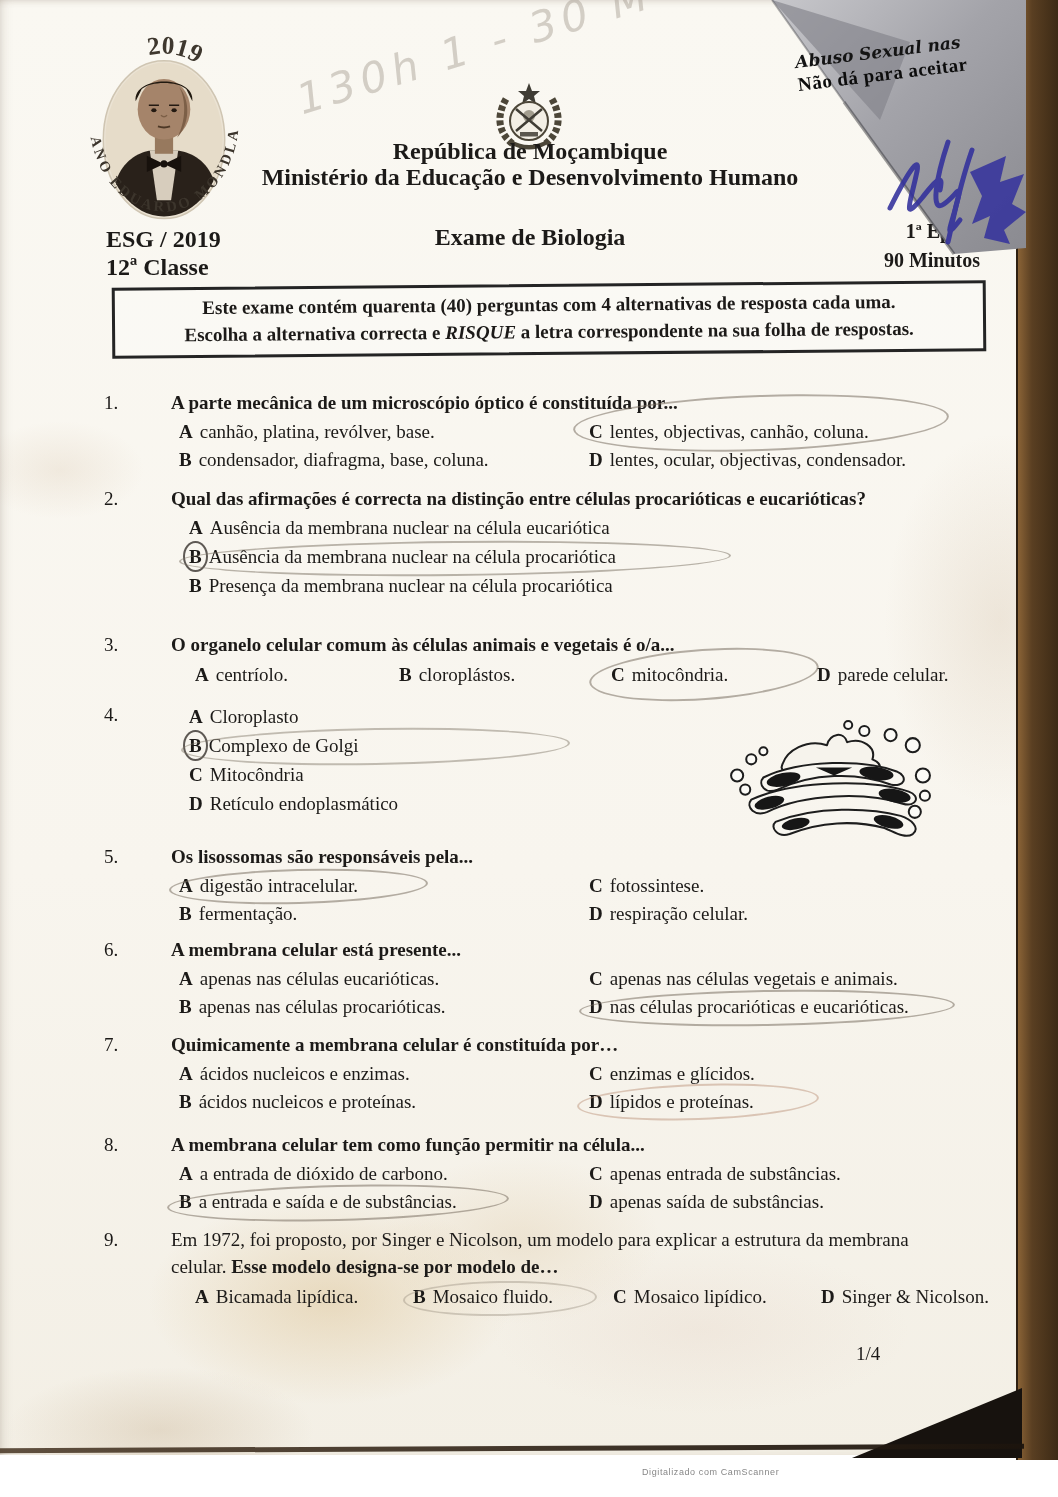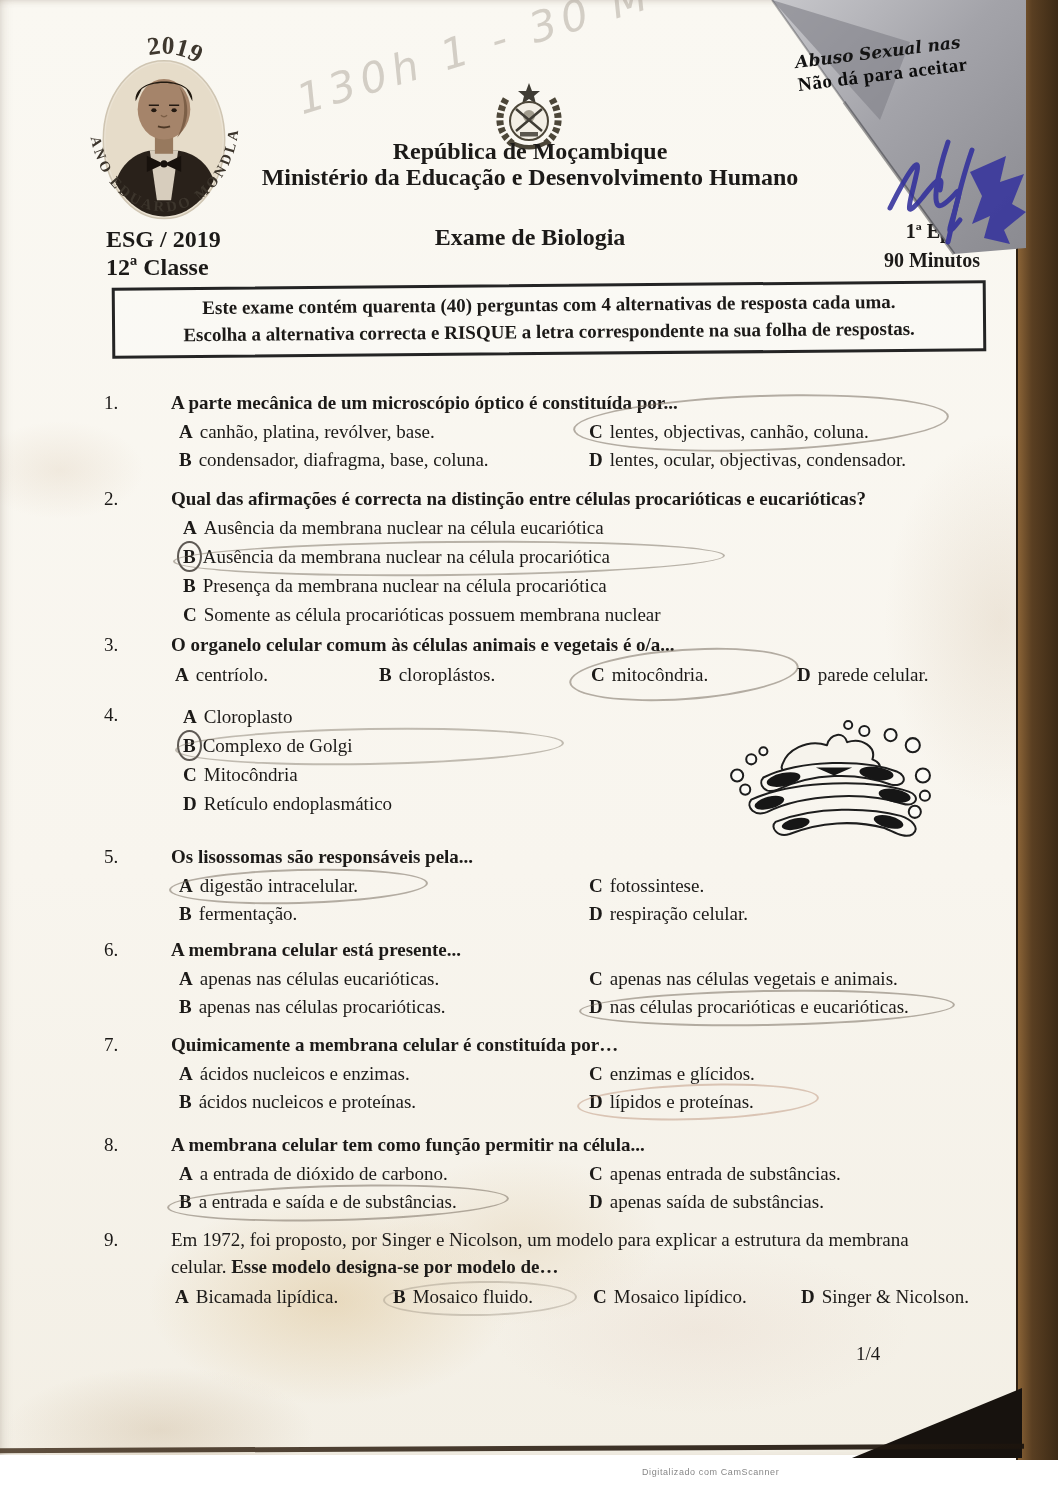--- a/index.html
+++ b/index.html
@@ -34,30 +34,30 @@
   .pencil-note{position:absolute;left:290px;top:22px;z-index:2;transform:rotate(-17deg);
     font-size:42px;font-style:italic;color:rgba(158,148,136,.42);letter-spacing:6px;
     font-family:"DejaVu Sans",sans-serif;}
   
   .hdr-line{position:absolute;left:230px;width:600px;text-align:center;font-weight:bold;font-size:24px;z-index:2;}
   .hdr-left{position:absolute;left:106px;font-weight:bold;font-size:24px;z-index:2;}
   .hdr-right{position:absolute;left:800px;width:180px;text-align:right;font-weight:bold;font-size:20px;z-index:2;}
   .inst-box{position:absolute;left:112px;top:284px;width:852px;z-index:2;border:3px solid #242424;
     padding:5px 8px 7px;text-align:center;font-weight:bold;font-size:19px;line-height:1.4;
     transform:rotate(-0.5deg);background:rgba(255,255,255,.25);}
-  .inst-box .em{text-align:center;}
+  .inst-box .em{font-style:italic;text-align:center;}
   
   .q{position:absolute;left:100px;width:890px;display:flex;font-size:19px;line-height:1.42;z-index:2;}
   .qnum{width:67px;flex:none;padding-left:4px;}
   .qbody{flex:1;position:relative;}
   .stem{font-weight:bold;}
   .opts-2col{display:grid;grid-template-columns:406px auto;column-gap:4px;row-gap:1px;margin-left:8px;margin-top:2px;}
-  .opts-list{margin-left:12px;margin-top:2px;}
+  .opts-list{margin-left:18px;margin-top:2px;}
   .opts-list .opt{display:block;margin-bottom:2px;}
-  .opts-inline{display:flex;margin-left:4px;margin-top:3px;}
+  .opts-inline{display:flex;margin-left:24px;margin-top:3px;}
   .opt{position:relative;white-space:nowrap;}
   .letter{font-weight:bold;margin-right:7px;position:relative;display:inline-block;}
   .letter.circ::after{content:'';position:absolute;inset:-3px -6px -1px -6px;border:2px solid rgba(55,50,45,.8);
     border-radius:50%;pointer-events:none;}
   .pm{position:absolute;border:2px solid rgba(122,112,98,.55);border-radius:50%;pointer-events:none;z-index:3;}
   .figure{position:absolute;left:552px;top:12px;width:212px;height:128px;}
   .pgnum{position:absolute;left:856px;top:1343px;width:90px;font-size:19px;z-index:2;}
   .watermark{position:absolute;left:642px;top:1467px;font-size:9px;color:#5c5c5c;letter-spacing:.6px;z-index:2;
     font-family:"Liberation Sans",sans-serif;opacity:.75;}
   svg text{font-family:"Liberation Serif",serif;}
@@ -142,21 +142,20 @@
   </div>
 
   <div class="q" style="top:486px;">
     <div class="qnum">2.</div>
     <div class="qbody">
       <div class="stem">Qual das afirmações é correcta na distinção entre células procarióticas e eucarióticas?</div>
       <div class="opts-list">
         <span class="opt"><span class="letter">A</span><span>Ausência da membrana nuclear na célula eucariótica</span></span>
         <span class="opt"><i class="pm" style="left:-10px;top:-3px;width:548px;height:31px;transform:rotate(-0.6deg);border-color:rgba(120,110,96,.5);"></i><span class="letter circ">B</span><span>Ausência da membrana nuclear na célula procariótica</span></span>
         <span class="opt"><span class="letter">B</span><span>Presença da membrana nuclear na célula procariótica</span></span>
-        <span class="opt"><span class="letter">C</span><span>Somente as célula procarióticas possuem membrana nuclear</span></span>
       </div>
     </div>
   </div>
 
   <div class="q" style="top:632px;">
     <div class="qnum">3.</div>
     <div class="qbody">
       <div class="stem">O organelo celular comum às células animais e vegetais é o/a...</div>
       <div class="opts-inline">
         <span class="opt" style="width:204px;"><span class="letter">A</span><span>centríolo.</span></span>

